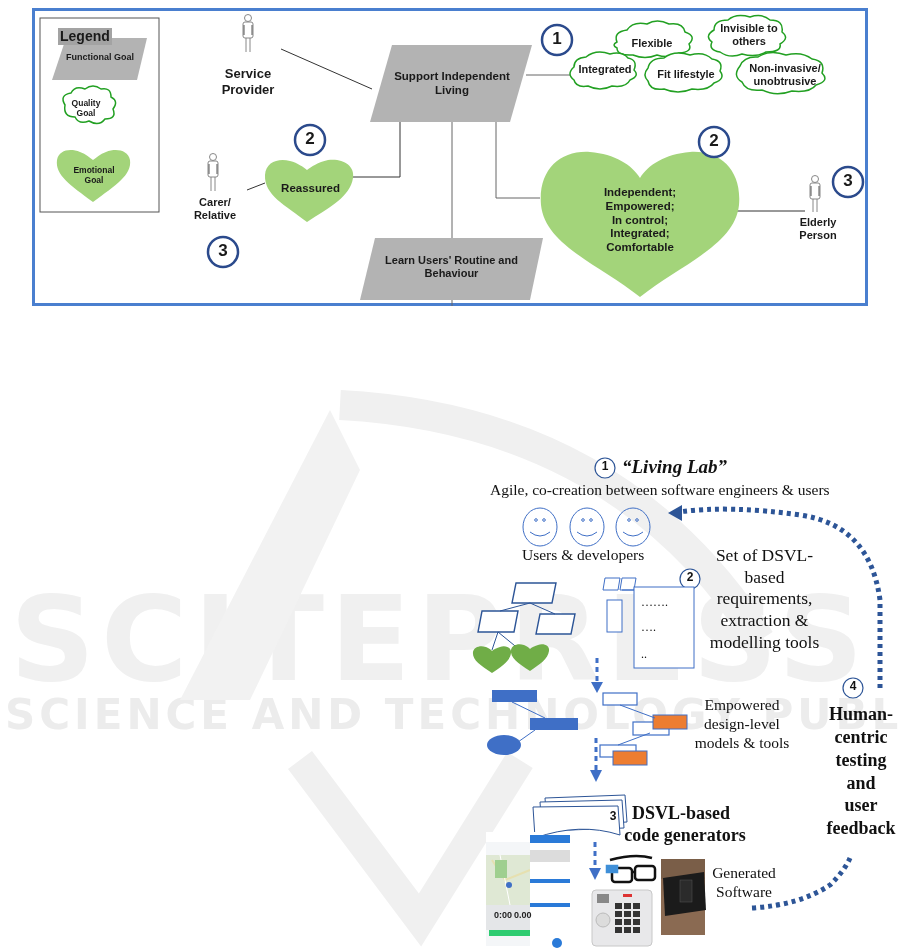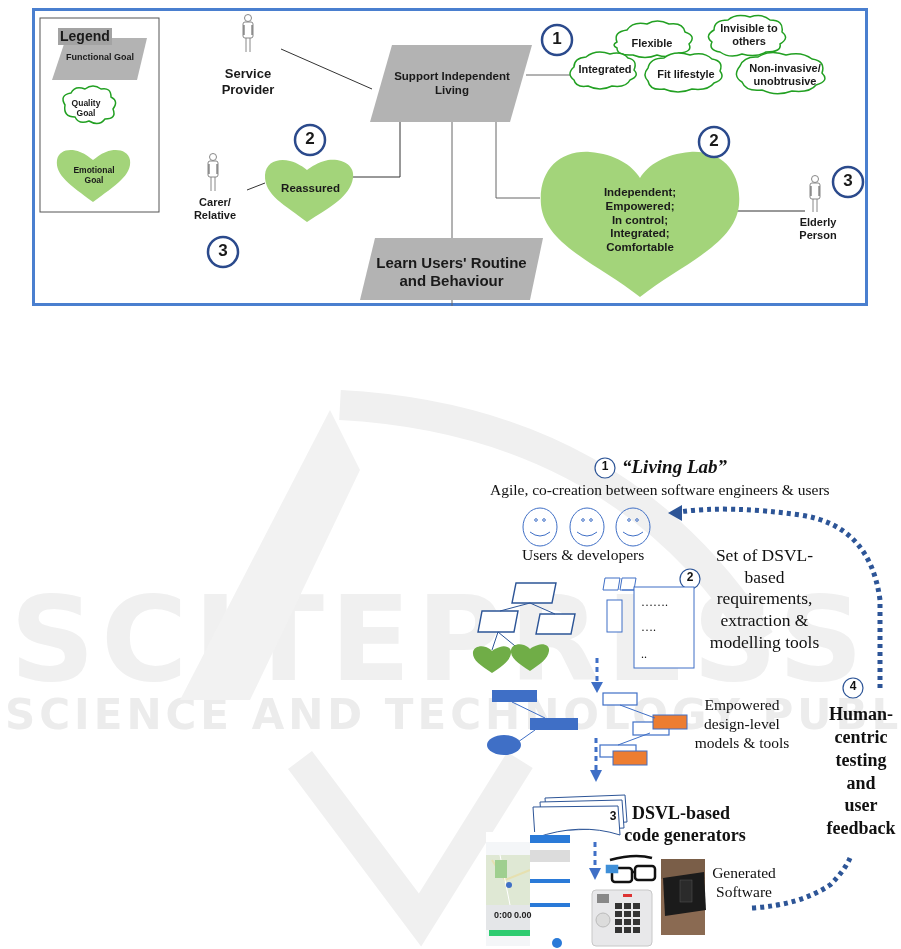--- a/index.html
+++ b/index.html
@@ -101,21 +101,21 @@
 <div class="goal-text" style="left:58px; top:28px; font-size:14px; background:#a3a3a3; padding:0 2px;">Legend</div>
 <div class="goal-text" style="left:54px; top:52px; width:92px; font-size:9px;">Functional Goal</div>
 <div class="goal-text" style="left:66px; top:98px; width:40px; font-size:8.5px;">Quality Goal</div>
 <div class="goal-text" style="left:64px; top:165px; width:60px; font-size:8.5px;">Emotional Goal</div>
 
 <div class="goal-text" style="left:218px; top:66px; width:60px; font-size:13px;">Service Provider</div>
 <div class="goal-text" style="left:188px; top:196px; width:54px; font-size:11px;">Carer/ Relative</div>
 <div class="goal-text" style="left:790px; top:216px; width:56px; font-size:11px;">Elderly Person</div>
 
 <div class="goal-text" style="left:382px; top:70px; width:140px; font-size:11.5px;">Support Independent Living</div>
-<div class="goal-text" style="left:364px; top:254px; width:175px; font-size:15px;text-align:center;">Learn Users' Routine and Behaviour</div>
+<div class="goal-text" style="left:364px; top:254px; width:175px; font-size:11px;text-align:center;">Learn Users' Routine and Behaviour</div>
 
 <div class="goal-text" style="left:268px; top:182px; width:85px; font-size:11.5px;">Reassured</div>
 <div class="goal-text" style="left:580px; top:186px; width:120px; font-size:11.5px;">
   <div>Independent;</div>
   <div>Empowered;</div>
   <div>In control;</div>
   <div>Integrated;</div>
   <div>Comfortable</div>
 </div>
 

